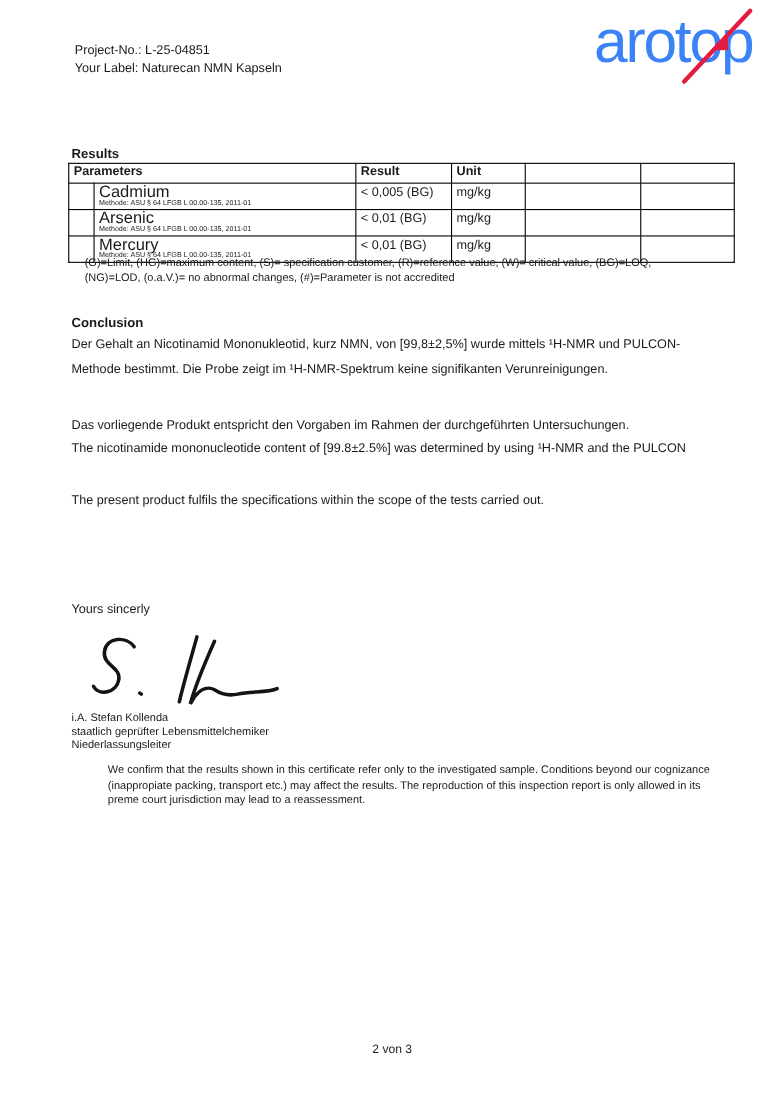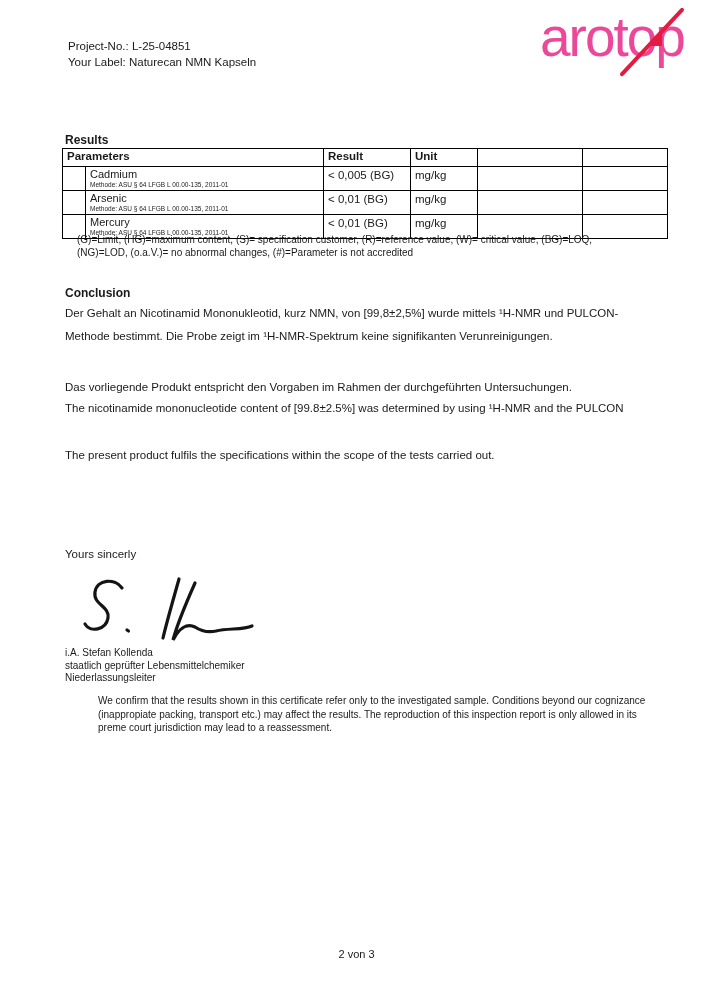--- a/index.html
+++ b/index.html
@@ -34,21 +34,21 @@
     left: 540px; top: 4px;
     width: 172px; height: 68px;
   }
   .logo-wordmark {
     position: absolute;
     left: 0; top: 0;
     font-size: 55px;
     line-height: 66px;
     font-weight: 500;
     letter-spacing: -2px;
-    color: #ec4899;
+    color: #3b82f6;
   }
   .logo-slash {
     position: absolute;
     left: 66px; top: 36px;
     width: 92px; height: 4px;
     border-radius: 2px;
     background: #e41b40;
     transform: rotate(-47deg);
   }
   .logo-wedge {
@@ -82,21 +82,21 @@
     text-align: left;
     overflow: hidden;
     white-space: nowrap;
   }
   .results-table th {
     font-size: 11.5px;
     font-weight: bold;
     height: 18px;
   }
   .results-table td { height: 22px; }
-  .param-name { font-size: 11px; line-height: 13px; }
+  .param-name { font-size: 15px; line-height: 13px; }
   .param-method { font-size: 6.5px; line-height: 8px; color: #222; }
   .cell-value { font-size: 11.5px; line-height: 14px; padding-top: 1px; }
 
   .legend {
     position: absolute;
     left: 63px; top: 233px;
     font-size: 10px;
     line-height: 13px;
     white-space: nowrap;
     margin-left: 14px;

